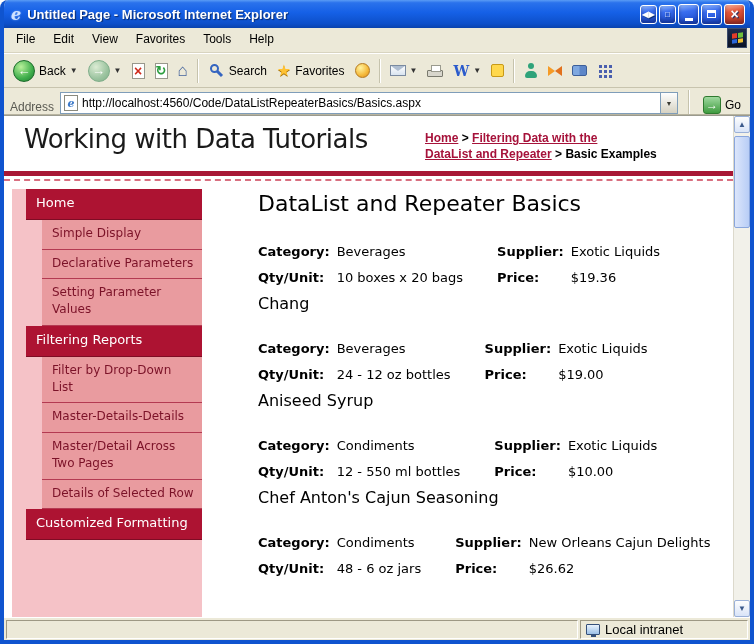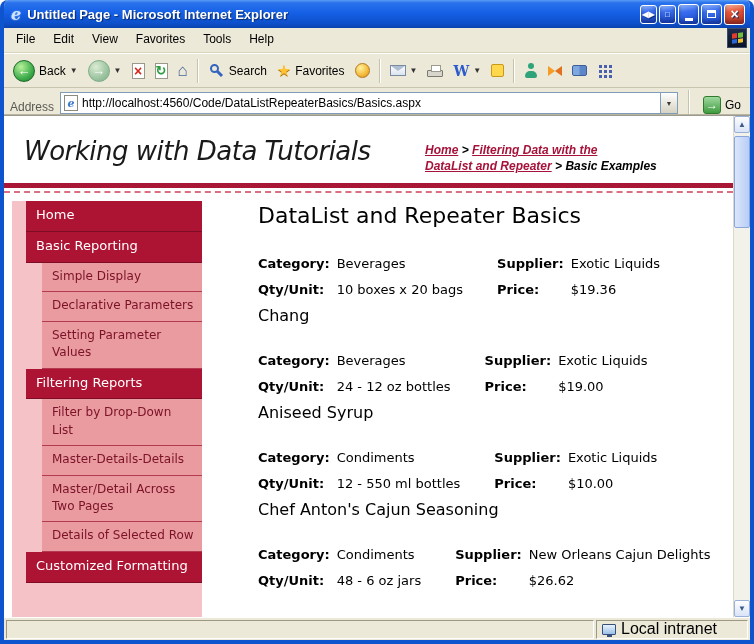--- a/index.html
+++ b/index.html
@@ -88,21 +88,21 @@
          display:grid;place-items:center;font-size:7px;color:#3b3b33;}
   .go-btn{display:flex;align-items:center;gap:4px;padding:0 3px;color:#000;}
   .go-ic{width:18px;height:18px;border-radius:3px;border:1px solid #2f7a2f;color:#fff;font-size:12px;font-weight:bold;
          display:grid;place-items:center;background:linear-gradient(#9fd99f,#3f9b3f);}
 
   
   .viewport{flex:1;display:flex;background:#fff;border-top:1px solid #9a9a8e;min-height:0;}
   .pagecol{flex:1;display:flex;flex-direction:column;overflow:hidden;background:#fff;}
 
   
-  .page-header{display:flex;align-items:flex-start;padding-top:20px;font-style:italic;}
+  .page-header{display:flex;align-items:flex-start;padding-top:8px;}
   .site-title{font-family:"DejaVu Sans",sans-serif;font-size:26px;font-weight:400;color:#1a1a1a;margin-left:20px;flex:1;letter-spacing:-0.5px;}
   .breadcrumb{width:300px;margin-right:8px;font-size:12px;font-weight:bold;line-height:1.35;padding-top:6px;color:#000;}
   .breadcrumb a{color:#a6123a;text-decoration:underline;cursor:pointer;}
   .redbar{height:5px;background:#a81735;margin-top:9px;}
   .dashline{border-top:2px dashed #d96f80;margin-top:3px;}
 
   
   .page-body{flex:1;display:flex;padding-top:8px;min-height:0;}
   .sidebar{width:190px;margin-left:8px;background:#f5c2c7;font-family:"DejaVu Sans",sans-serif;}
   .nav-header{margin-left:14px;background:#ad1332;color:#fff;font-size:13px;padding:5px 6px 6px 10px;
@@ -124,21 +124,21 @@
   .sb-btn{height:17px;flex:0 0 17px;background:linear-gradient(#fdfdfd,#d9e4f8);border:1px solid #9ab0d8;border-radius:2px;
           color:#3c5a8c;font-size:8px;display:grid;place-items:center;}
   .sb-track{flex:1;position:relative;}
   .sb-thumb{position:absolute;top:3px;left:0;right:0;height:92px;border:1px solid #8aa6dc;border-radius:2px;
             background:linear-gradient(90deg,#dce6fb,#b8cdf6);}
 
   
   .statusbar{height:23px;flex:0 0 23px;background:#ece9d8;border-top:1px solid #fff;display:flex;gap:2px;align-items:center;padding:2px 2px;}
   .sp{border:1px solid;border-color:#9d9884 #fff #fff #9d9884;height:19px;}
   .sp.left{flex:1;}
-  .sp.right{width:152px;display:flex;align-items:center;gap:5px;padding:0 5px;font-size:16px;color:#000;}
+  .sp.right{width:168px;display:flex;align-items:center;gap:5px;padding:0 5px;font-size:13px;color:#000;}
   .mon{width:14px;height:11px;background:linear-gradient(#e8f2fc,#9cc0e8);border:1px solid #35507a;border-radius:1px;position:relative;flex:0 0 14px;}
   .mon::after{content:"";position:absolute;left:4px;bottom:-3px;width:5px;height:2px;background:#35507a;}
 </style>
 </head>
 <body>
 
 <div class="window">
 
   <div class="titlebar">
     <span class="ie-e">e</span>
@@ -269,21 +269,20 @@
           <span>Basic Examples</span>
         </div>
       </div>
       <div class="redbar"></div>
       <div class="dashline"></div>
 
       <div class="page-body">
 
         <nav class="sidebar">
           <div class="nav-header">Home</div>
-          <div class="nav-header">Basic Reporting</div>
           <div class="nav-sub">Simple Display</div>
           <div class="nav-sub">Declarative Parameters</div>
           <div class="nav-sub">Setting Parameter Values</div>
           <div class="nav-header">Filtering Reports</div>
           <div class="nav-sub">Filter by Drop-Down List</div>
           <div class="nav-sub">Master-Details-Details</div>
           <div class="nav-sub">Master/Detail Across Two Pages</div>
           <div class="nav-sub">Details of Selected Row</div>
           <div class="nav-header">Customized Formatting</div>
         </nav>

